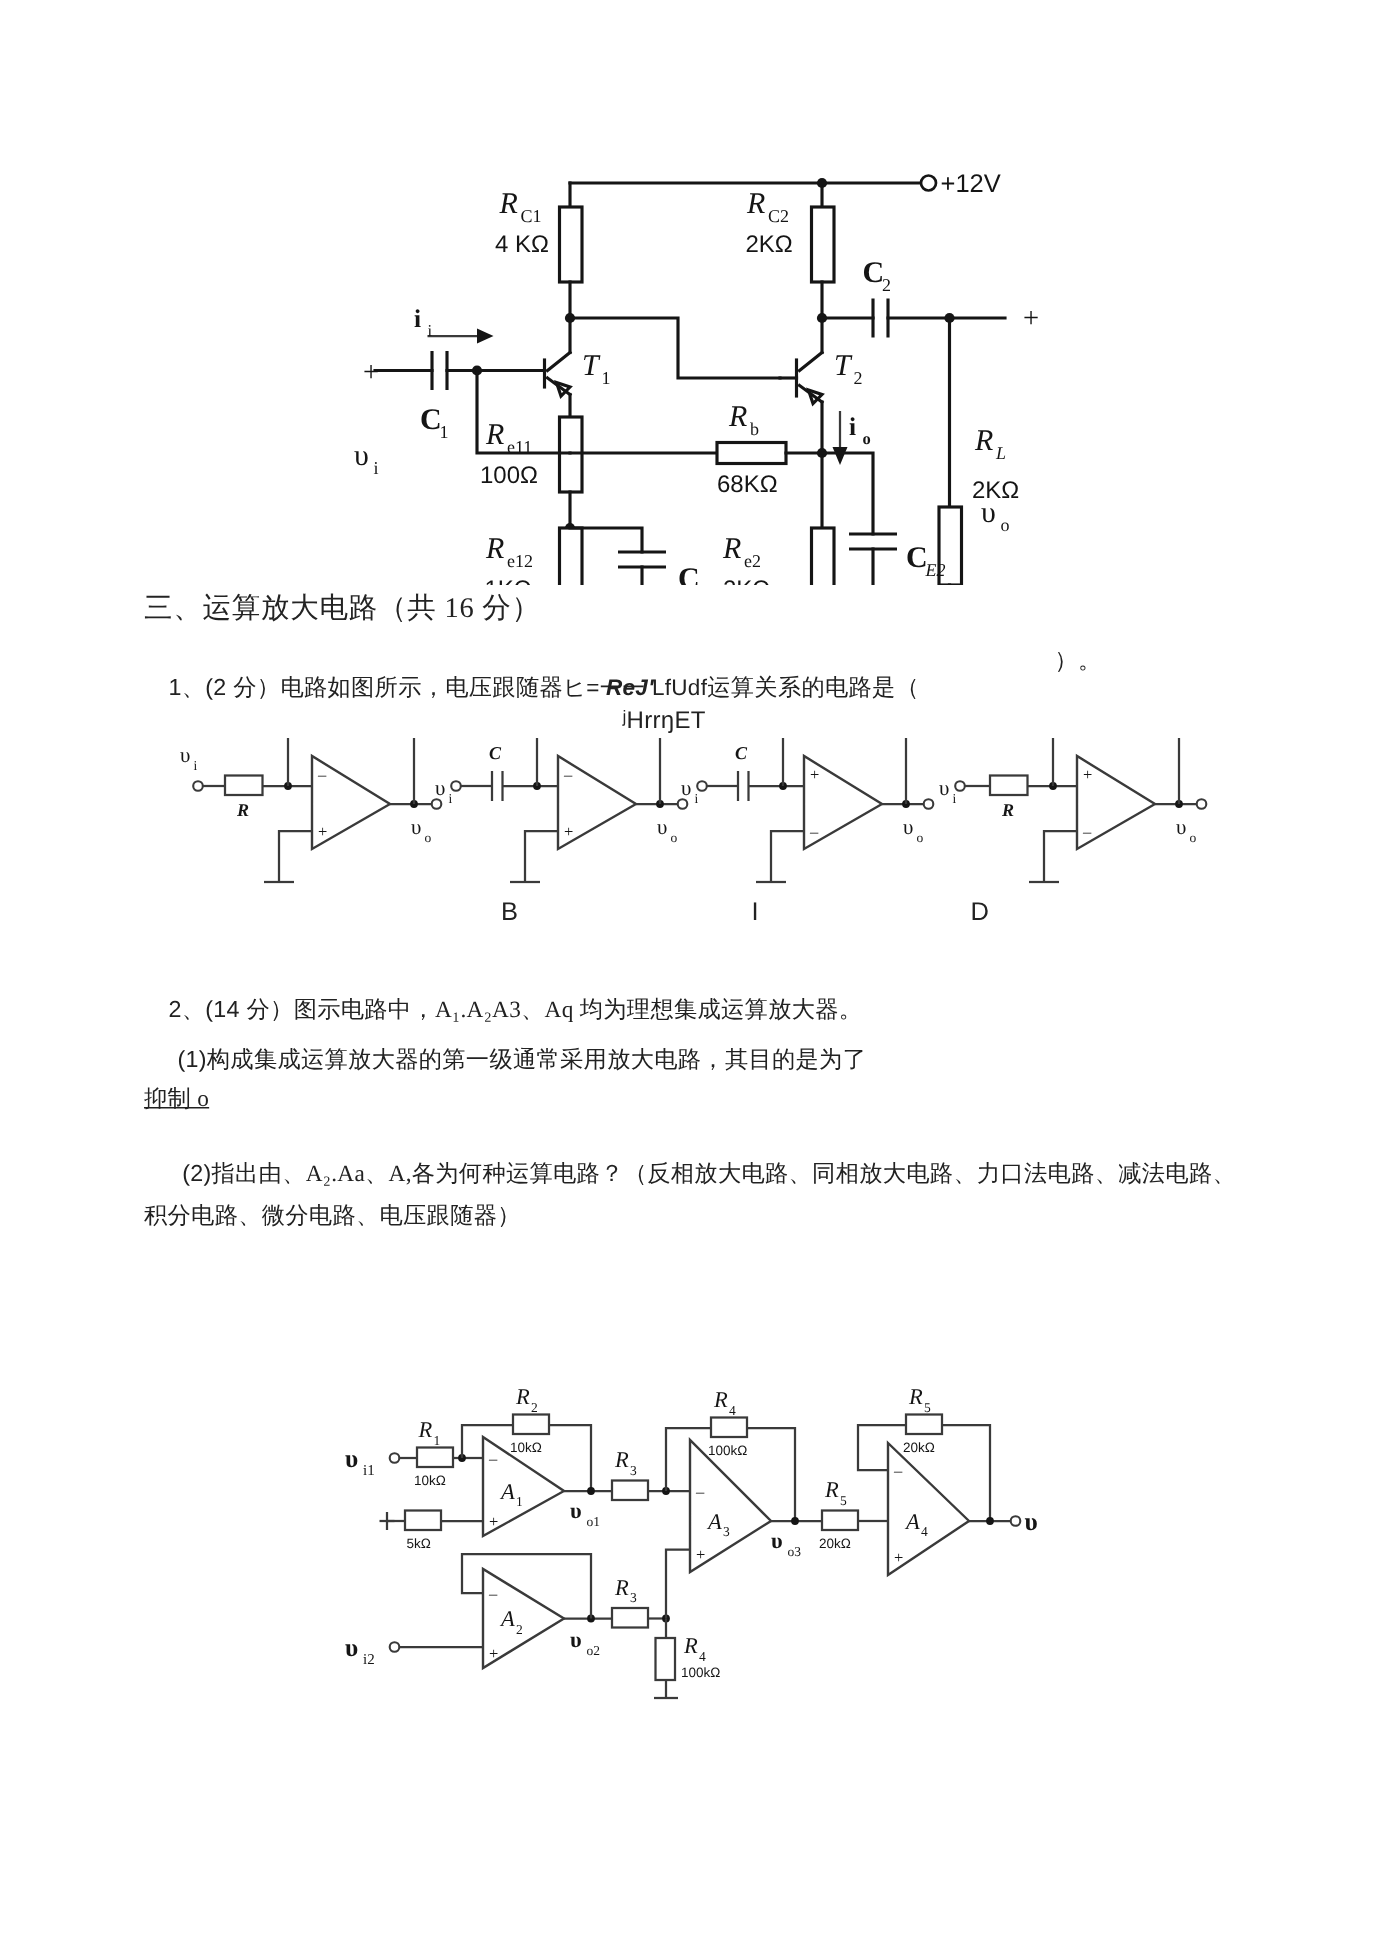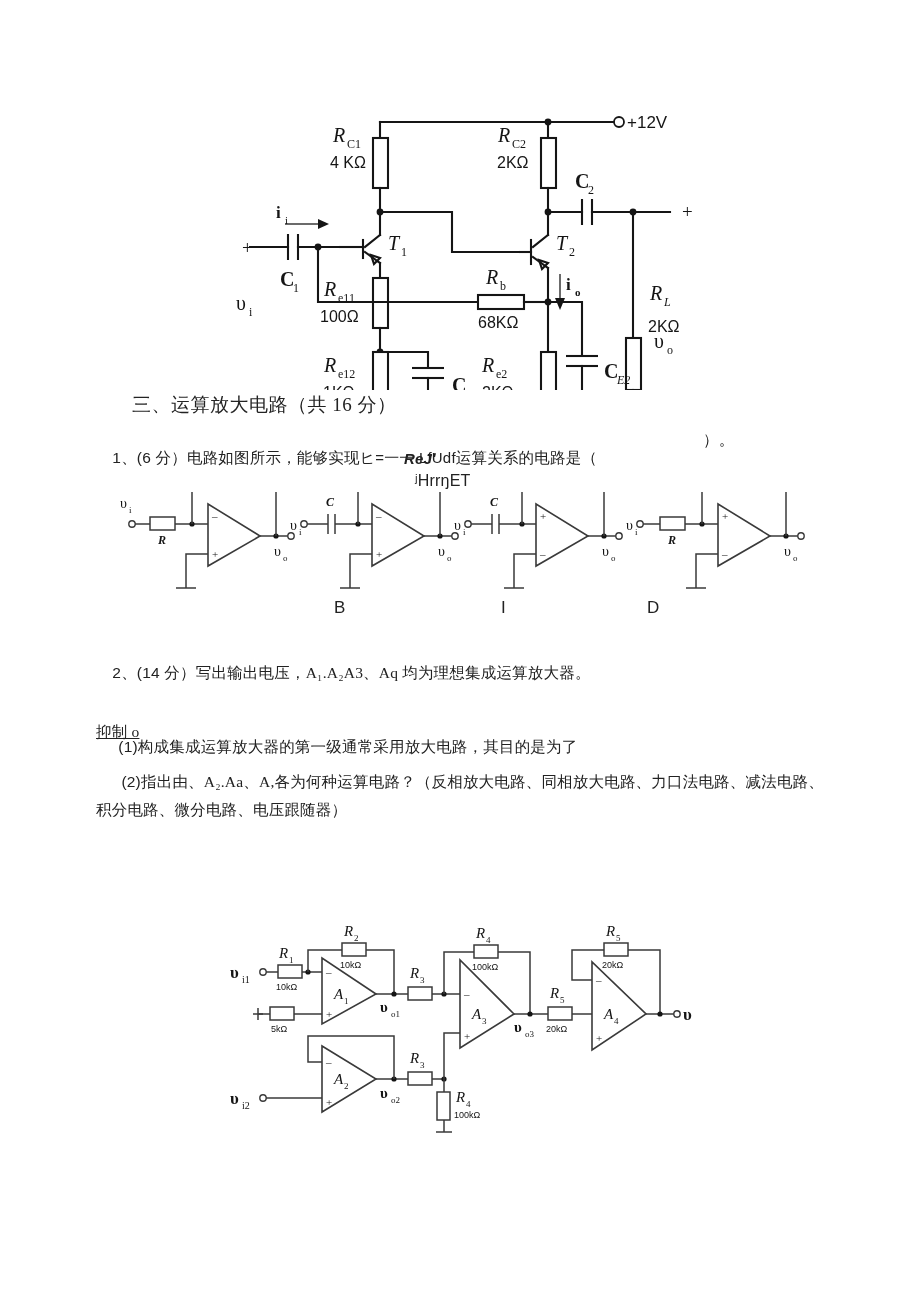--- a/index.html
+++ b/index.html
@@ -27,21 +27,20 @@
   
   .abs { position: absolute; }
 
   
   .section-head {
     position: absolute;
     font-family: "Liberation Serif", "DejaVu Serif", serif;
     font-size: 19px;
     letter-spacing: 0.5px;
     color: #232323;
-    margin-left: 36px;
   }
   .qline {
     position: absolute;
     font-size: 15.5px;
     color: #222;
     letter-spacing: 0.2px;
     white-space: pre;
   }
   .qline.wrap { white-space: normal; text-align: right; }
   .small-italic {
@@ -238,21 +237,21 @@
         <text class="lbl" x="12" y="324" font-size="19">–</text>
         <text class="lbl" x="452" y="118" font-size="19">+</text>
         <text class="lbl" x="452" y="324" font-size="19">–</text>
       </g>
     </svg>
   </div>
 
   <div class="section-head" style="left:96px; top:392px;">三、运算放大电路（共 16 分）</div>
 
   <div class="qline" style="left:96px; top:430px;">
-    <span class="sans">1、</span><span class="sans">(6 分）</span><span>电路如图所示，能够实现</span><span class="sans" style="font-size:15px">ヒ=一一 LfUdf</span><span>运算关系的电路是（</span>
+    <span class="sans">1、</span><span class="sans">(2 分）</span><span>电路如图所示，电压跟随器</span><span class="sans" style="font-size:15px">ヒ=一一 LfUdf</span><span>运算关系的电路是（</span>
   </div>
   <div class="qline" style="left:703px; top:430px;">）。</div>
   <div class="qline small-italic" style="left:404px; top:450px; font-size:15px;">ReJʹ</div>
   <div class="qline sans" style="left:415px; top:472px; font-size:16px;text-align:right;">ʲHrrŋET</div>
 
   <div class="abs" style="left:120px; top:492px;">
     <svg width="690" height="130" viewBox="0 0 690 130" xmlns="http://www.w3.org/2000/svg">
 
       <g>
         <circle class="opencirc-thin" cx="12" cy="32" r="3.2"></circle>
@@ -350,24 +349,24 @@
         <text class="lbl" x="673" y="69" font-size="9">o</text>
       </g>
     </svg>
   </div>
 
   <div class="qline sans" style="left:334px; top:598px; font-size:17px;">B</div>
   <div class="qline sans" style="left:501px; top:598px; font-size:17px;">I</div>
   <div class="qline sans" style="left:647px; top:598px; font-size:17px;">D</div>
 
   <div class="qline" style="left:96px; top:645px;">
-    <span class="sans">2、</span><span class="sans">(14 分）</span><span>写出输出电压，A₁.A₂A3、Aq 均为理想集成运算放大器。</span>
-  </div>
-
-  <div class="qline" style="left:102px; top:719px;">
+    <span class="sans">2、</span><span class="sans">(14 分）</span><span>图示电路中，A₁.A₂A3、Aq 均为理想集成运算放大器。</span>
+  </div>
+
+  <div class="qline" style="left:102px; top:678px;">
     <span class="sans">(1)</span><span>构成集成运算放大器的第一级通常采用放大电路，其目的是为了</span>
   </div>
   <div class="qline" style="left:96px; top:722px;text-decoration:underline;">抑制 o</div>
 
   <div class="qline wrap" style="left:102px; top:772px; width:722px;">
     <span class="sans">(2)</span><span>指出由、A₂.Aa、A,各为何种运算电路？（反相放大电路、同相放大电路、力口法电路、减法电路、</span>
   </div>
   <div class="qline" style="left:96px; top:800px;">积分电路、微分电路、电压跟随器）</div>
 
 

